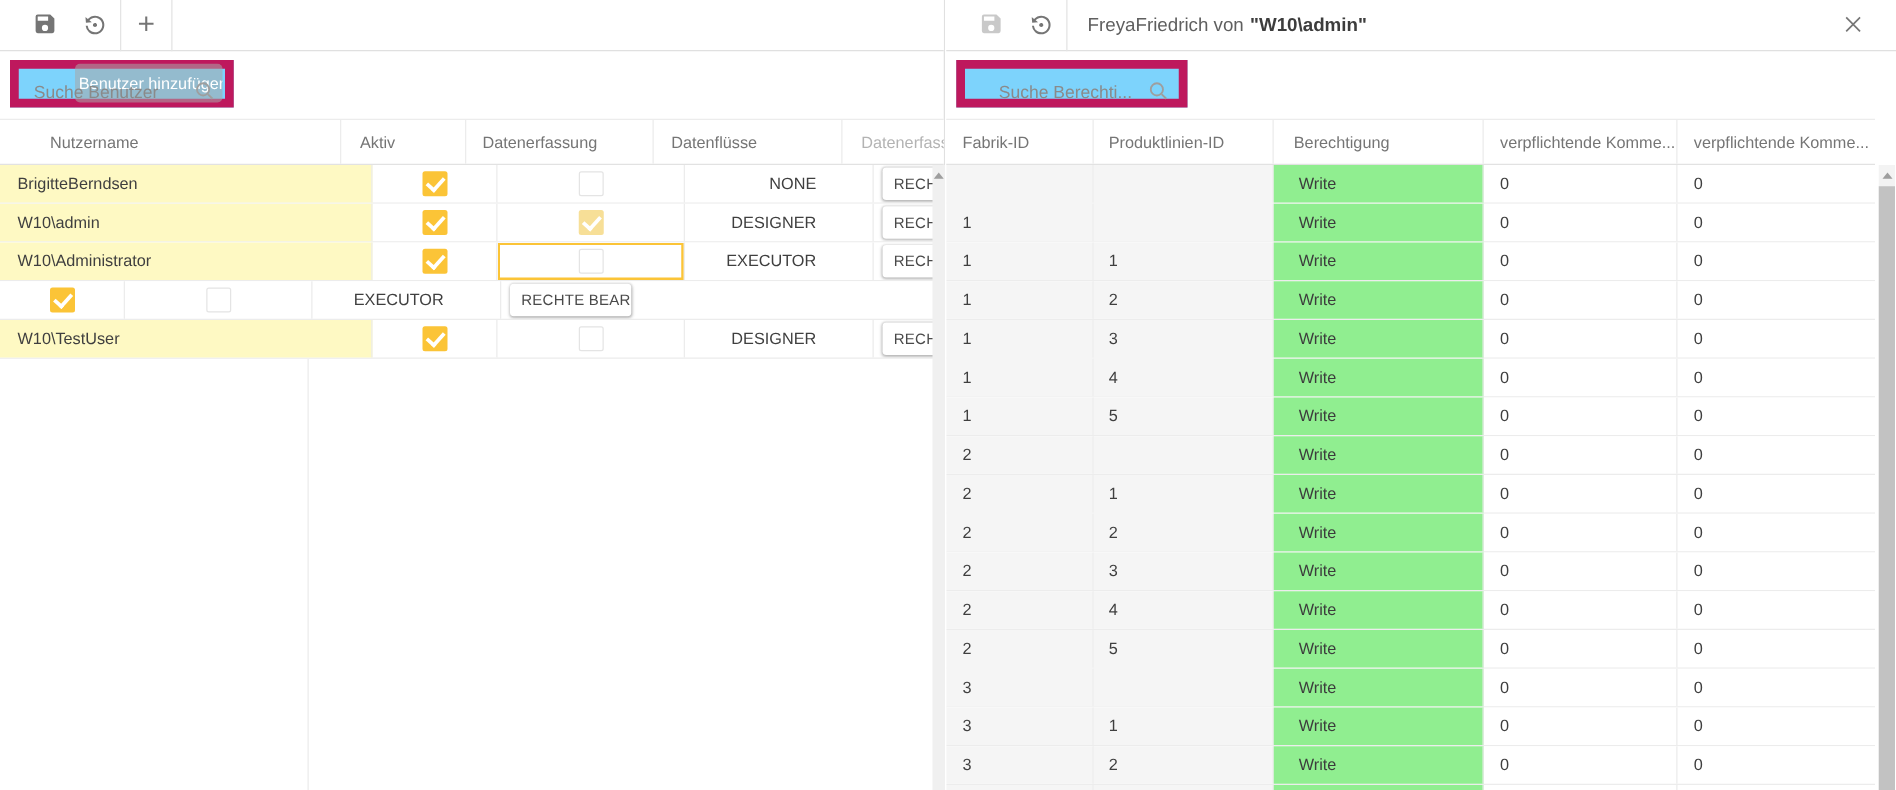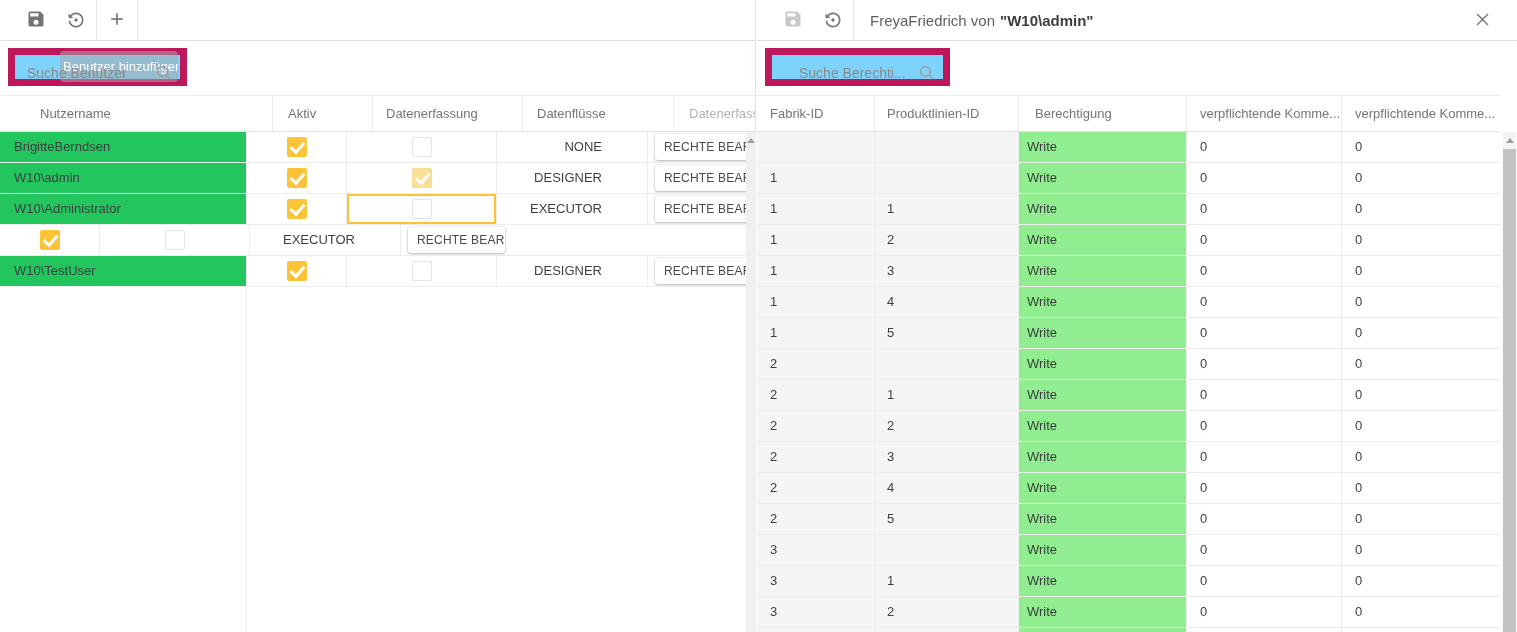--- a/index.html
+++ b/index.html
@@ -44,21 +44,21 @@
            border-top:1px solid #ececec; border-bottom:1px solid #e2e2e2; background:#fff; }
   .hcell { font-size:13px; color:#757575; line-height:35px; border-right:1px solid #ececec;
            white-space:nowrap; overflow:hidden; }
   .hcell:last-child { border-right:none; }
 
   
   .lhead { right:0; }
   .lbody { position:absolute; top:132px; left:0; right:0; bottom:0; overflow:hidden; }
   .lrow { display:flex; height:31px; border-bottom:1px solid #ececec; background:#fff; }
   .lc { border-right:1px solid #ececec; height:30px; line-height:30px; font-size:13px; white-space:nowrap; overflow:hidden; }
-  .c-name  { width:247px; padding-left:14px; background:#22c55e; }
+  .c-name  { width:298px; padding-left:14px; background:#fef9c3; }
   .c-aktiv { width:100px; display:flex; align-items:center; justify-content:center; }
   .c-admin { width:150px; display:flex; align-items:center; justify-content:center; }
   .c-admin.focused { box-shadow:inset 0 0 0 2px #FBC437; }
   .c-flow  { width:151px; text-align:right; padding-right:45px; }
   .c-btn   { flex:1; border-right:none; position:relative; }
   .h-name  { width:247px; padding-left:14px;margin-left:26px; }
   .h-aktiv { width:100px; padding-left:15px; }
   .h-admin { width:150px; padding-left:13px; }
   .h-flow  { width:151px; padding-left:14px; }
   .h-erf   { flex:1; padding-left:15px; color:#b3b3b3;text-align:right; }
@@ -78,21 +78,21 @@
 
   .col-split { position:absolute; left:246px; top:287px; bottom:0; width:1px; background:#ececec; }
 
   
   .rhead { width:743px; }
   .rbody { position:absolute; top:132px; left:0; width:743px; height:500px; overflow:hidden; }
   .rrow { display:flex; height:31px; border-bottom:1px solid #ececec; background:#fff; }
   .rc { border-right:1px solid #ececec; height:30px; line-height:30px; font-size:13px; white-space:nowrap; overflow:hidden; }
   .c-fab  { width:118px; padding-left:13px; background:#f5f5f5; }
   .c-prod { width:144px; padding-left:12px; background:#f5f5f5; }
-  .c-perm { width:168px; padding-left:8px; background:#90EE90; color:#3c3c3c; }
+  .c-perm { width:168px; padding-left:20px; background:#90EE90; color:#3c3c3c; }
   .c-k1   { width:155px; padding-left:13px; }
   .c-k2   { width:158px; padding-left:13px; border-right:none; }
   .h-fab  { width:118px; padding-left:13px; }
   .h-prod { width:144px; padding-left:12px; }
   .h-perm { width:168px; padding-left:16px; }
   .h-k1   { width:155px; padding-left:13px; }
   .h-k2   { width:158px; padding-left:13px; }
 
   
   .scroll-left { position:absolute; left:746px; top:132px; width:10px; bottom:0; background:#f0f0f0; }

